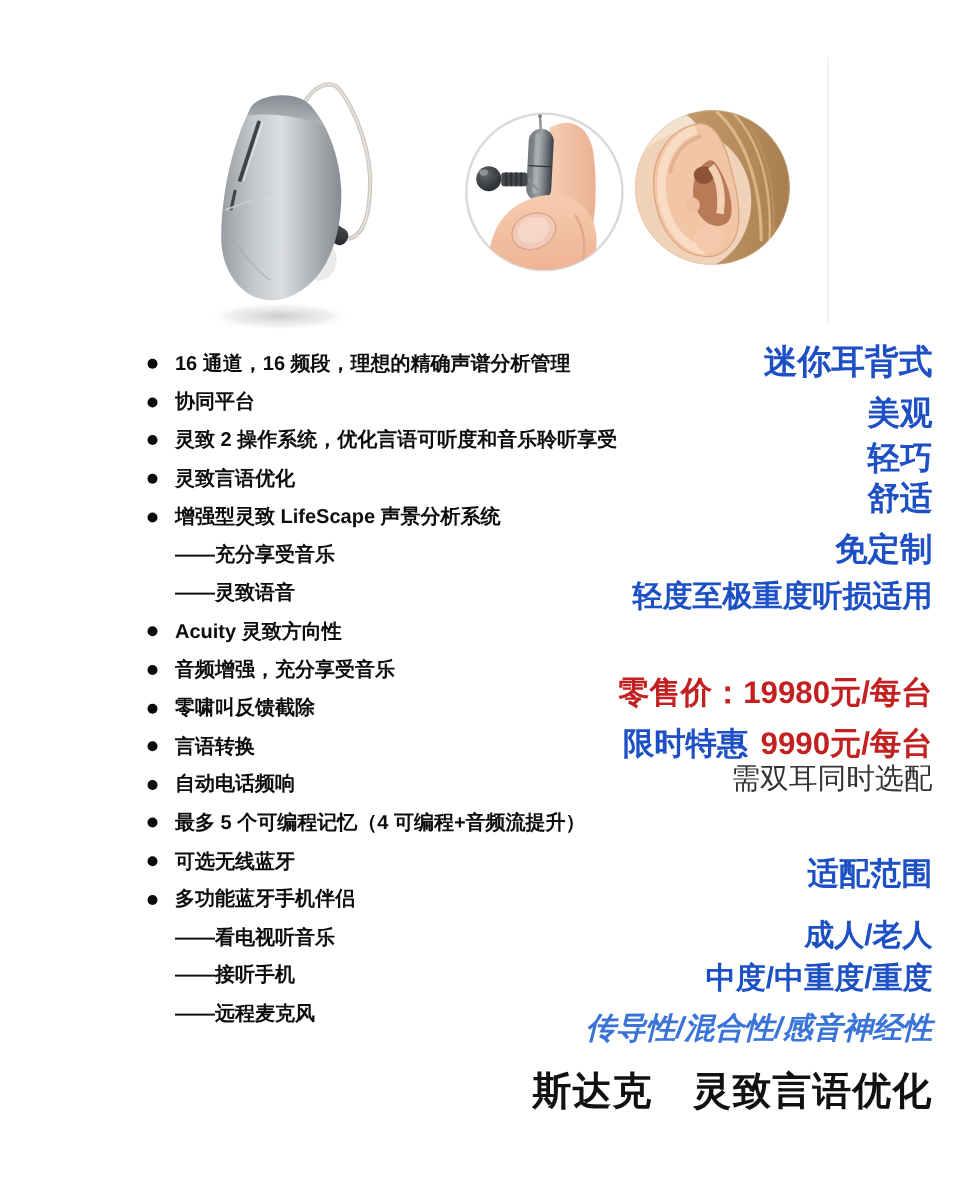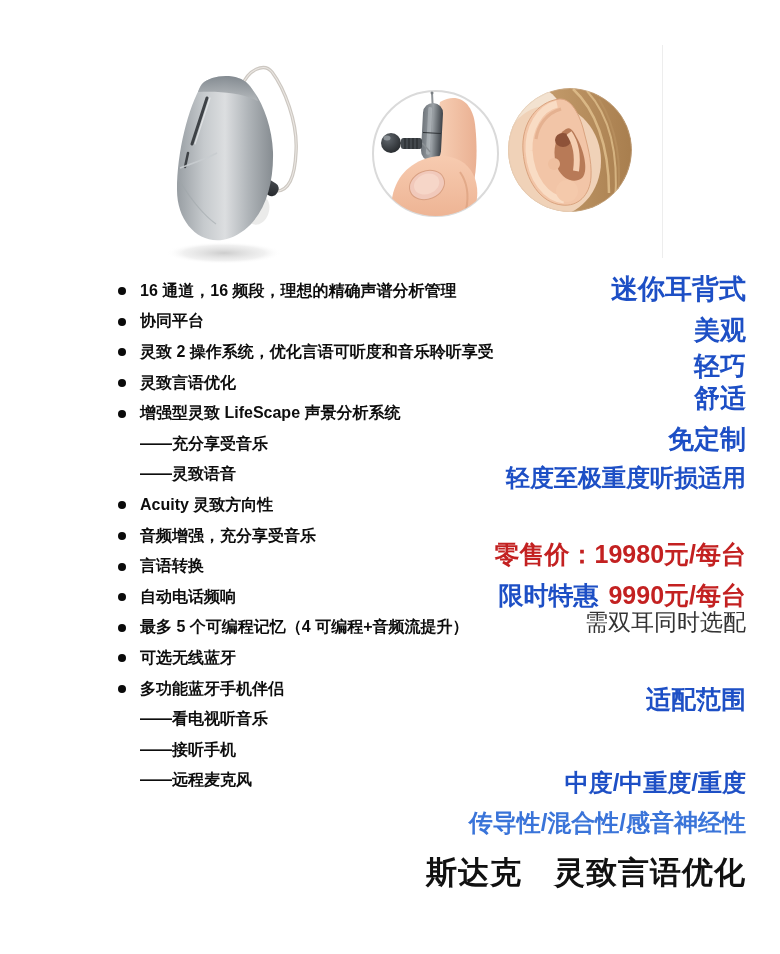--- a/index.html
+++ b/index.html
@@ -12,21 +12,21 @@
   .feat-list{position:absolute;left:112px;top:276px;width:420px;}
   .feat-row{display:flex;align-items:center;height:30.6px;padding-left:6px;
             font-size:16px;font-weight:bold;color:#0d0d0d;white-space:nowrap;}
   .feat-row .dot{width:8px;height:8px;border-radius:50%;background:#0a0a0a;margin-right:14px;flex:0 0 auto;}
   .feat-row.sub{padding-left:28px;}
 
   
   .r-item{position:absolute;right:58px;white-space:nowrap;text-align:center;
           font-weight:bold;color:#1d4fc5;line-height:1.25;}
   .r-item .red,.r-item.red{color:#c32121;}
-  .r-item.light{color:#3a74d9;}
+  .r-item.light{color:#3a74d9;font-style:italic;}
   .r-item.note{color:#333;font-weight:normal;}
   .r-item.brand{color:#111;font-weight:600;letter-spacing:1px;}
   .gap{display:inline-block;width:10px;}
 </style>
 </head>
 <body>
 
 <div class="page">
 
   <svg class="photo" style="left:150px;top:40px;" width="160" height="230" viewBox="0 0 160 230" aria-hidden="true">
@@ -176,20 +176,24 @@
     <div class="feat-row">
         <span class="dot"></span>
         <span>Acuity 灵致方向性</span>
       </div>
     <div class="feat-row">
         <span class="dot"></span>
         <span>音频增强，充分享受音乐</span>
       </div>
     <div class="feat-row">
         <span class="dot"></span>
+        <span>零啸叫反馈截除</span>
+      </div>
+    <div class="feat-row">
+        <span class="dot"></span>
         <span>言语转换</span>
       </div>
     <div class="feat-row">
         <span class="dot"></span>
         <span>自动电话频响</span>
       </div>
     <div class="feat-row">
         <span class="dot"></span>
         <span>最多 5 个可编程记忆（4 可编程+音频流提升）</span>
       </div>
@@ -219,18 +223,19 @@
   <div class="r-item" style="top:423px;font-size:26px;">免定制</div>
   <div class="r-item" style="top:463px;font-size:24px;">轻度至极重度听损适用</div>
 
   <div class="r-item red" style="top:539px;font-size:25px;">零售价：19980元/每台</div>
   <div class="r-item" style="top:580px;font-size:25px;">
     <span>限时特惠</span><span class="gap"></span><span class="red">9990元/每台</span>
   </div>
   <div class="r-item note" style="top:608px;font-size:23px;">需双耳同时选配</div>
 
   <div class="r-item" style="top:684px;font-size:25px;">适配范围</div>
+  <div class="r-item" style="top:734px;font-size:24px;">成人/老人</div>
   <div class="r-item" style="top:768px;font-size:24px;">中度/中重度/重度</div>
   <div class="r-item light" style="top:808px;font-size:24px;">传导性/混合性/感音神经性</div>
 
   <div class="r-item brand" style="top:854px;font-size:31px;">斯达克　灵致言语优化</div>
 
 </div>
 
 </body></html>

